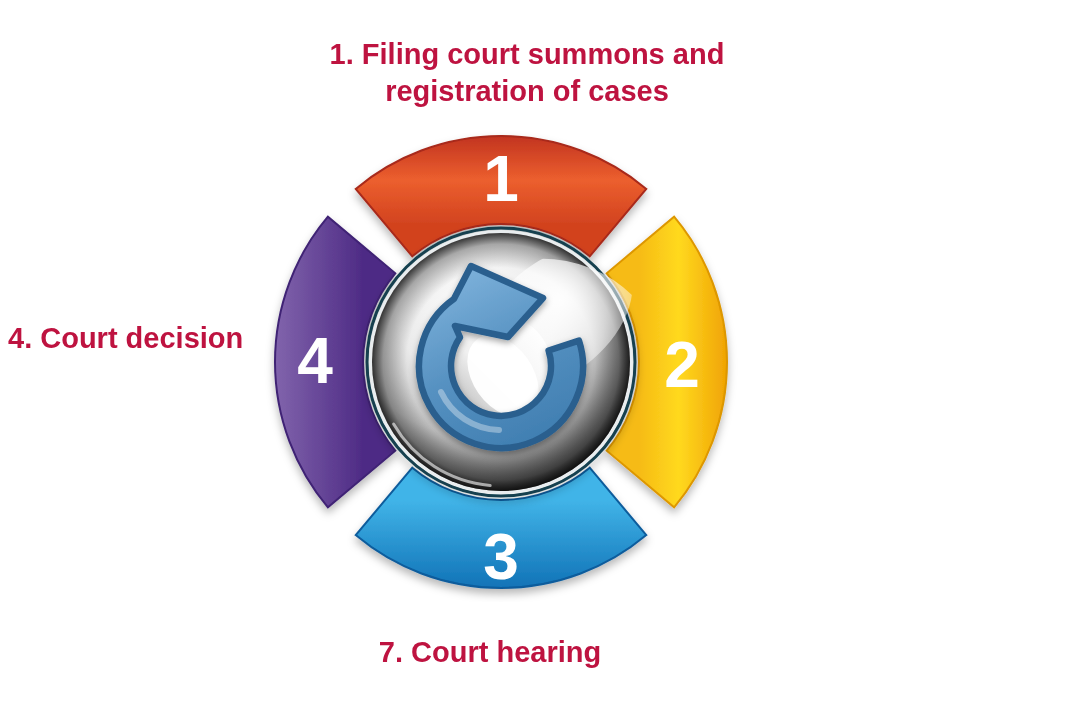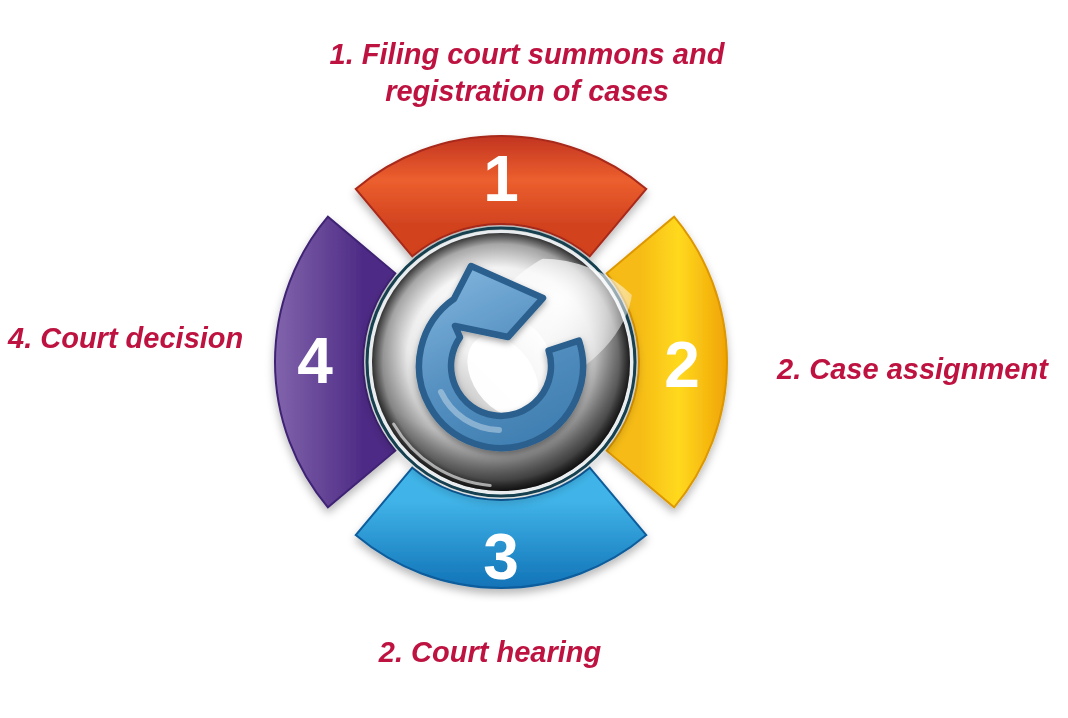--- a/index.html
+++ b/index.html
@@ -10,21 +10,20 @@
     overflow:hidden;
     font-family:"Liberation Sans",sans-serif;
   }
   .step-label{
     position:absolute;
     color:#BE1340;
     font-weight:bold;
     font-size:29px;
     line-height:1.28;
     white-space:nowrap;
-    font-style:italic;
   }
   .step-label.top{
     left:287px;top:36px;width:480px;
     text-align:center;
     white-space:normal;
   }
   .step-label.right{left:777px;top:351px;}
   .step-label.left{left:8px;top:320px;}
   .step-label.bottom{left:490px;top:634px;transform:translateX(-50%);}
   .wheel-svg{position:absolute;left:261px;top:122px;}
@@ -34,22 +33,21 @@
     font-size:64px;
     fill:#FFFFFF;
   }
 </style>
 </head>
 <body>
 
 <div class="stage">
 
   <div class="step-label top">1. Filing court summons and registration of cases</div>
-  <div class="step-label right">2. Case assignment</div>
-  <div class="step-label bottom">2. Court hearing</div>
+  <div class="step-label bottom">7. Court hearing</div>
   <div class="step-label left">4. Court decision</div>
 
   <svg class="wheel-svg" width="480" height="480" viewBox="0 0 480 480">
     <defs>
       <linearGradient id="gRed" gradientUnits="userSpaceOnUse" x1="0" y1="-226" x2="0" y2="-138">
         <stop offset="0" stop-color="#C23420"></stop>
           <stop offset="0.5" stop-color="#EC5F2E"></stop>
           <stop offset="1" stop-color="#D2431F"></stop>
       </linearGradient>
       <linearGradient id="gYellow" gradientUnits="userSpaceOnUse" x1="226" y1="0" x2="138" y2="0">

